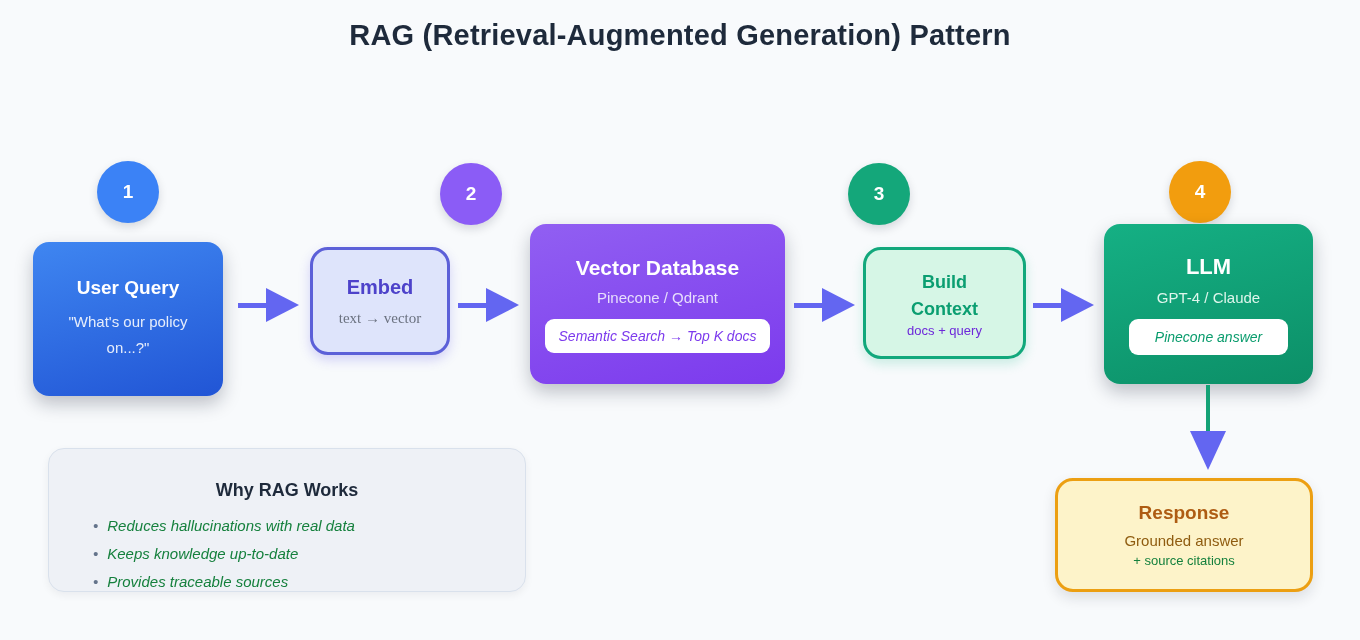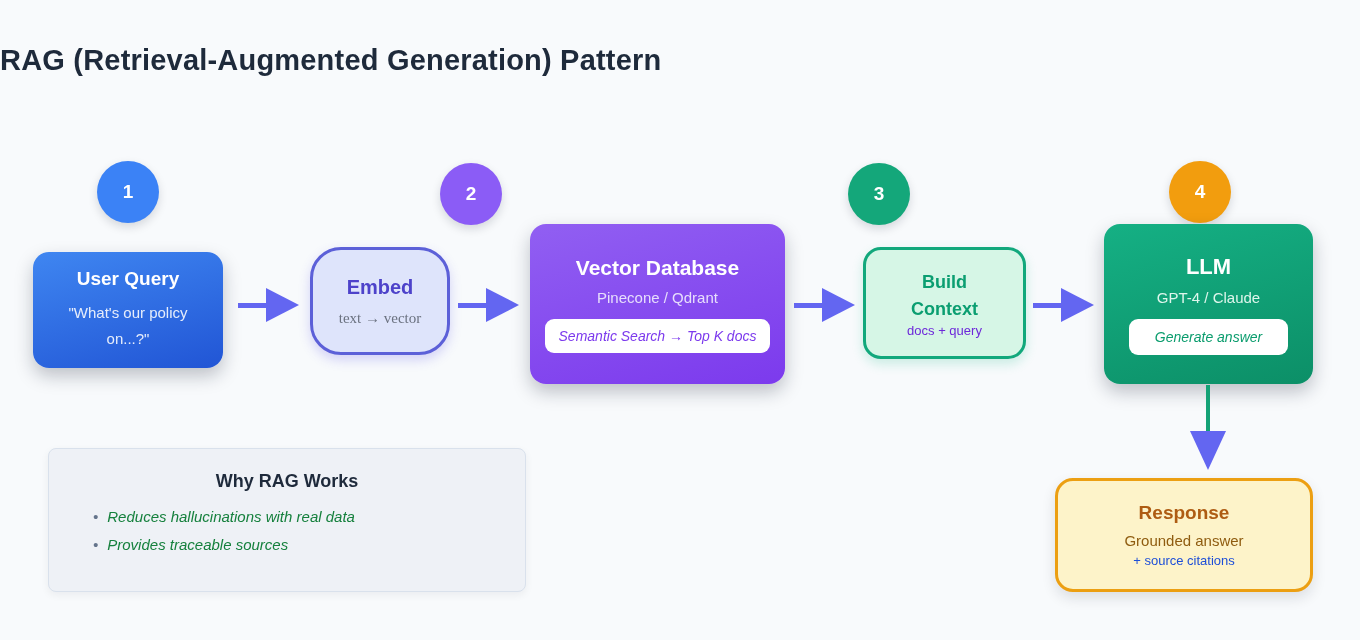--- a/index.html
+++ b/index.html
@@ -6,22 +6,22 @@
   html,body { margin:0; padding:0; }
   body {
     background:#f8fafc;
     font-family:"Liberation Sans", sans-serif;
     width:1360px; height:640px;
     overflow:hidden;
   }
   .canvas { position:relative; width:1360px; height:640px; background:#f8fafc; }
 
   .page-title {
-    position:absolute; top:44px; left:0; width:100%;
-    text-align:left; font-size:29px; font-weight:700;
+    position:absolute; top:19px; left:0; width:100%;
+    text-align:center; font-size:29px; font-weight:700;
     color:#1e2a3b; letter-spacing:0.2px;
   }
 
   
   .step-circle {
     position:absolute; width:62px; height:62px; border-radius:50%;
     display:flex; align-items:center; justify-content:center;
     color:#ffffff; font-size:19px; font-weight:700;
     box-shadow:0 4px 10px rgba(15,23,42,0.15);
   }
@@ -32,31 +32,31 @@
 
   
   .node {
     position:absolute; border-radius:16px;
     display:flex; flex-direction:column; align-items:center; justify-content:center;
     text-align:center;
   }
   .node-title { font-weight:700; }
 
   .user-query {
-    left:33px; top:252px; width:190px; height:116px;
+    left:33px; top:242px; width:190px; height:154px;
     background:linear-gradient(165deg,#3f86f1 0%,#2155d5 100%);
     box-shadow:0 8px 18px rgba(15,23,42,0.25);
     color:#ffffff;
   }
   .user-query .node-title { font-size:19px; margin-bottom:10px; }
   .user-query .node-sub { font-size:15px; color:#e6edfb; line-height:1.75; width:132px; }
 
   .embed {
     left:310px; top:247px; width:140px; height:108px;
-    background:#dee4fb; border:3px solid #5c60d8; border-radius:31px;
+    background:#dee4fb; border:3px solid #5c60d8; border-radius:18px;
     box-shadow:0 5px 12px rgba(79,70,229,0.22);
   }
   .embed .node-title { font-size:20px; color:#4d42ca; margin-bottom:11px; }
   .embed .node-sub { font-size:15px; color:#6b7280;font-family:Liberation Serif, serif; }
 
   .vector-db {
     left:530px; top:224px; width:255px; height:160px;
     background:linear-gradient(165deg,#915ff2 0%,#7c3aed 100%);
     box-shadow:0 8px 18px rgba(15,23,42,0.25);
     color:#ffffff;
@@ -89,28 +89,28 @@
   .llm .badge { color:#0a9c6d; padding:11px 26px; }
 
   .response {
     left:1055px; top:478px; width:258px; height:114px;
     background:#fdf3c9; border:3px solid #ec9f12; border-radius:18px;
     box-shadow:0 6px 14px rgba(15,23,42,0.12);
     text-align:center;
   }
   .response .node-title { font-size:19px; color:#ae5c13; margin-bottom:8px; }
   .response .node-line1 { font-size:15px; color:#8f5c10; margin-bottom:4px; }
-  .response .node-line2 { font-size:13px; color:#1d4ed8; }
+  .response .node-line2 { font-size:13px; color:#15803d; }
 
   
   .why-box {
     position:absolute; left:48px; top:448px; width:478px; height:144px;
-    background:#eef1f6; border:1px solid #d9e1ec; border-radius:8px;
+    background:#eef1f6; border:1px solid #d9e1ec; border-radius:16px;
     box-shadow:0 3px 8px rgba(15,23,42,0.06);
-    padding-top:22px;
+    padding-top:31px;
   }
   .why-title { text-align:center; font-size:18px; font-weight:700; color:#1e2a3b; margin:0 0 16px 0; }
   .why-list { list-style:none; margin:0; padding:0 0 0 44px; }
   .why-list li { font-size:15px; color:#15803d; margin-bottom:11px;font-style:italic; }
   .why-list li::before { content:"•"; margin-right:9px; color:#64748b; }
 
   
   .arrow { position:absolute; display:flex; align-items:center; top:288px; }
   .arrow-stem { width:28px; height:5px; background:#6366f1; }
   .arrow-head {
@@ -186,35 +186,36 @@
   </div>
 
   <div class="arrow arrow-4">
     <div class="arrow-stem"></div>
     <div class="arrow-head"></div>
   </div>
 
   <div class="node llm">
     <div class="node-title">LLM</div>
     <div class="node-sub">GPT-4 / Claude</div>
-    <div class="badge">Generate answer</div>
+    <div class="badge">Pinecone answer</div>
   </div>
 
   <div class="down-arrow">
     <div class="down-stem"></div>
     <div class="down-head"></div>
   </div>
 
   <div class="node response">
     <div class="node-title">Response</div>
     <div class="node-line1">Grounded answer</div>
     <div class="node-line2">+ source citations</div>
   </div>
 
   <div class="why-box">
     <div class="why-title">Why RAG Works</div>
     <ul class="why-list">
       <li>Reduces hallucinations with real data</li>
+      <li>Keeps knowledge up-to-date</li>
       <li>Provides traceable sources</li>
     </ul>
   </div>
 
 </div>
 
 </body></html>

